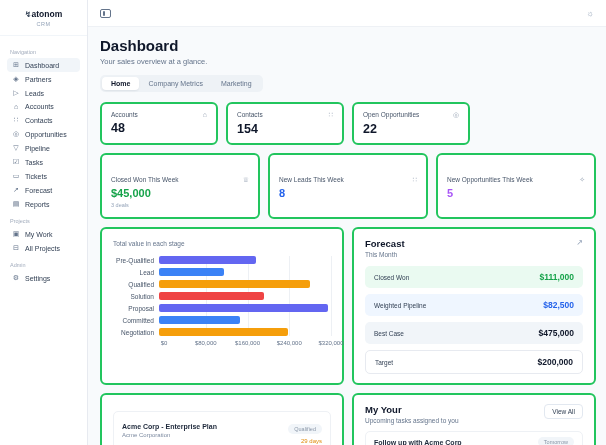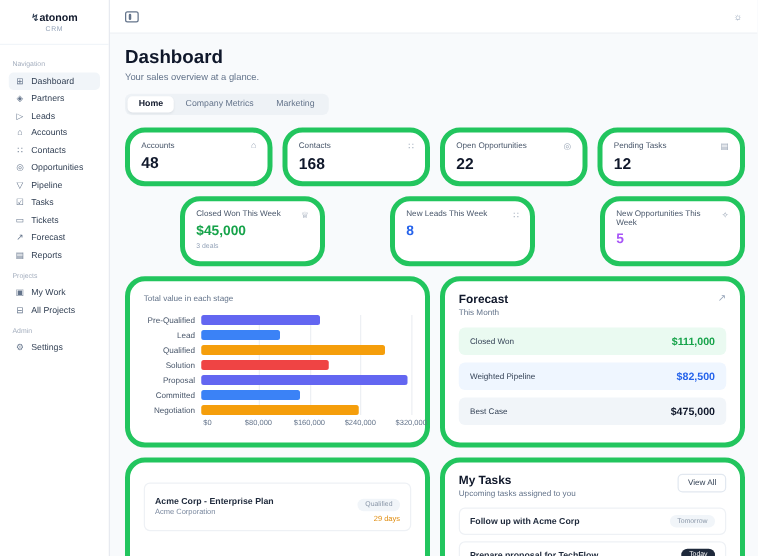--- a/index.html
+++ b/index.html
@@ -28,31 +28,31 @@
   .theme-btn { font-size:8px; color:#94a3b8; cursor:pointer; }
 
   .content { flex:1; padding:10px 10px 0 12px; overflow:hidden; }
   .page-title { font-size:15px; font-weight:bold; color:#0f172a; }
   .page-sub { font-size:7.5px; color:#64748b; margin-top:3px; }
 
   .tabs { display:inline-flex; background:#eef2f6; border-radius:5px; padding:2px; margin-top:9px; }
   .tab { font-size:7px; color:#64748b; padding:3px 9px; border-radius:4px; cursor:pointer; }
   .tab.active { background:#ffffff; color:#0f172a; font-weight:bold; box-shadow:0 1px 2px rgba(15,23,42,.08); }
 
-  .card { background:#ffffff; border:4px solid #22c55e; border-radius:16px; }
+  .card { background:#ffffff; border:2px solid #22c55e; border-radius:6px; }
 
   .stats-row { display:grid; grid-template-columns:repeat(4,1fr); gap:8px; margin-top:10px; }
   .stat-card { padding:7px 9px; }
   .stat-top { display:flex; justify-content:space-between; align-items:flex-start; }
   .stat-label { font-size:6.5px; color:#475569; }
   .stat-icon { font-size:7px; color:#9aa6b6; }
   .stat-value { font-size:12.5px; font-weight:bold; margin-top:3px; }
 
   .weekly-row { display:grid; grid-template-columns:repeat(3,1fr); gap:8px; margin-top:8px; }
-  .weekly-card { padding:7px 9px 9px;margin-left:44px; }
+  .weekly-card { padding:21px 9px 9px; }
   .weekly-value { font-size:11px; font-weight:bold; margin-top:3px; }
   .weekly-sub { font-size:5.5px; color:#94a3b8; margin-top:3px; }
 
   .mid-row { display:grid; grid-template-columns:1fr 1fr; gap:8px; margin-top:8px; }
   .panel { padding:9px 11px; }
   .panel-head { display:flex; justify-content:space-between; align-items:flex-start; }
   .panel-title { font-size:9.5px; font-weight:bold; color:#0f172a; }
   .panel-sub { font-size:6.5px; color:#64748b; margin-top:2px; }
   .panel-hicon { font-size:8px; color:#94a3b8; }
 
@@ -190,35 +190,28 @@
               <span class="stat-label">Accounts</span>
               <span class="stat-icon">⌂</span>
             </div>
           <div class="stat-value">48</div>
         </div>
         <div class="card stat-card">
           <div class="stat-top">
               <span class="stat-label">Contacts</span>
               <span class="stat-icon">∷</span>
             </div>
-          <div class="stat-value">168</div>
+          <div class="stat-value">154</div>
         </div>
         <div class="card stat-card">
           <div class="stat-top">
               <span class="stat-label">Open Opportunities</span>
               <span class="stat-icon">◎</span>
             </div>
           <div class="stat-value">22</div>
-        </div>
-        <div class="card stat-card">
-          <div class="stat-top">
-              <span class="stat-label">Pending Tasks</span>
-              <span class="stat-icon">▤</span>
-            </div>
-          <div class="stat-value">12</div>
         </div>
       </div>
 
       
       <div class="weekly-row">
         <div class="card weekly-card">
           <div class="stat-top">
               <span class="stat-label">Closed Won This Week</span>
               <span class="stat-icon">♕</span>
             </div>
@@ -318,20 +311,24 @@
                 <span class="fv">$111,000</span>
               </div>
             <div class="f-row f-blue">
                 <span class="fl">Weighted Pipeline</span>
                 <span class="fv">$82,500</span>
               </div>
             <div class="f-row f-gray">
                 <span class="fl">Best Case</span>
                 <span class="fv">$475,000</span>
               </div>
+            <div class="f-row f-outline">
+                <span class="fl">Target</span>
+                <span class="fv">$200,000</span>
+              </div>
           </div>
         </div>
       </div>
 
       
       <div class="bottom-row">
         <div class="card panel">
           <div class="list">
             <div class="list-item">
               <div>
@@ -340,21 +337,21 @@
                 </div>
               <div class="li-right"><span class="pill">Qualified</span><div class="days">29 days</div></div>
             </div>
 
           </div>
         </div>
 
         <div class="card panel">
           <div class="panel-head">
             <div>
-              <div class="panel-title">My Tasks</div>
+              <div class="panel-title">My Your</div>
               <div class="panel-sub">Upcoming tasks assigned to you</div>
             </div>
             <button class="view-all">View All</button>
           </div>
           <div class="list">
             <div class="list-item">
               <div class="li-name">Follow up with Acme Corp</div>
               <span class="pill">Tomorrow</span>
             </div>
             <div class="list-item">

